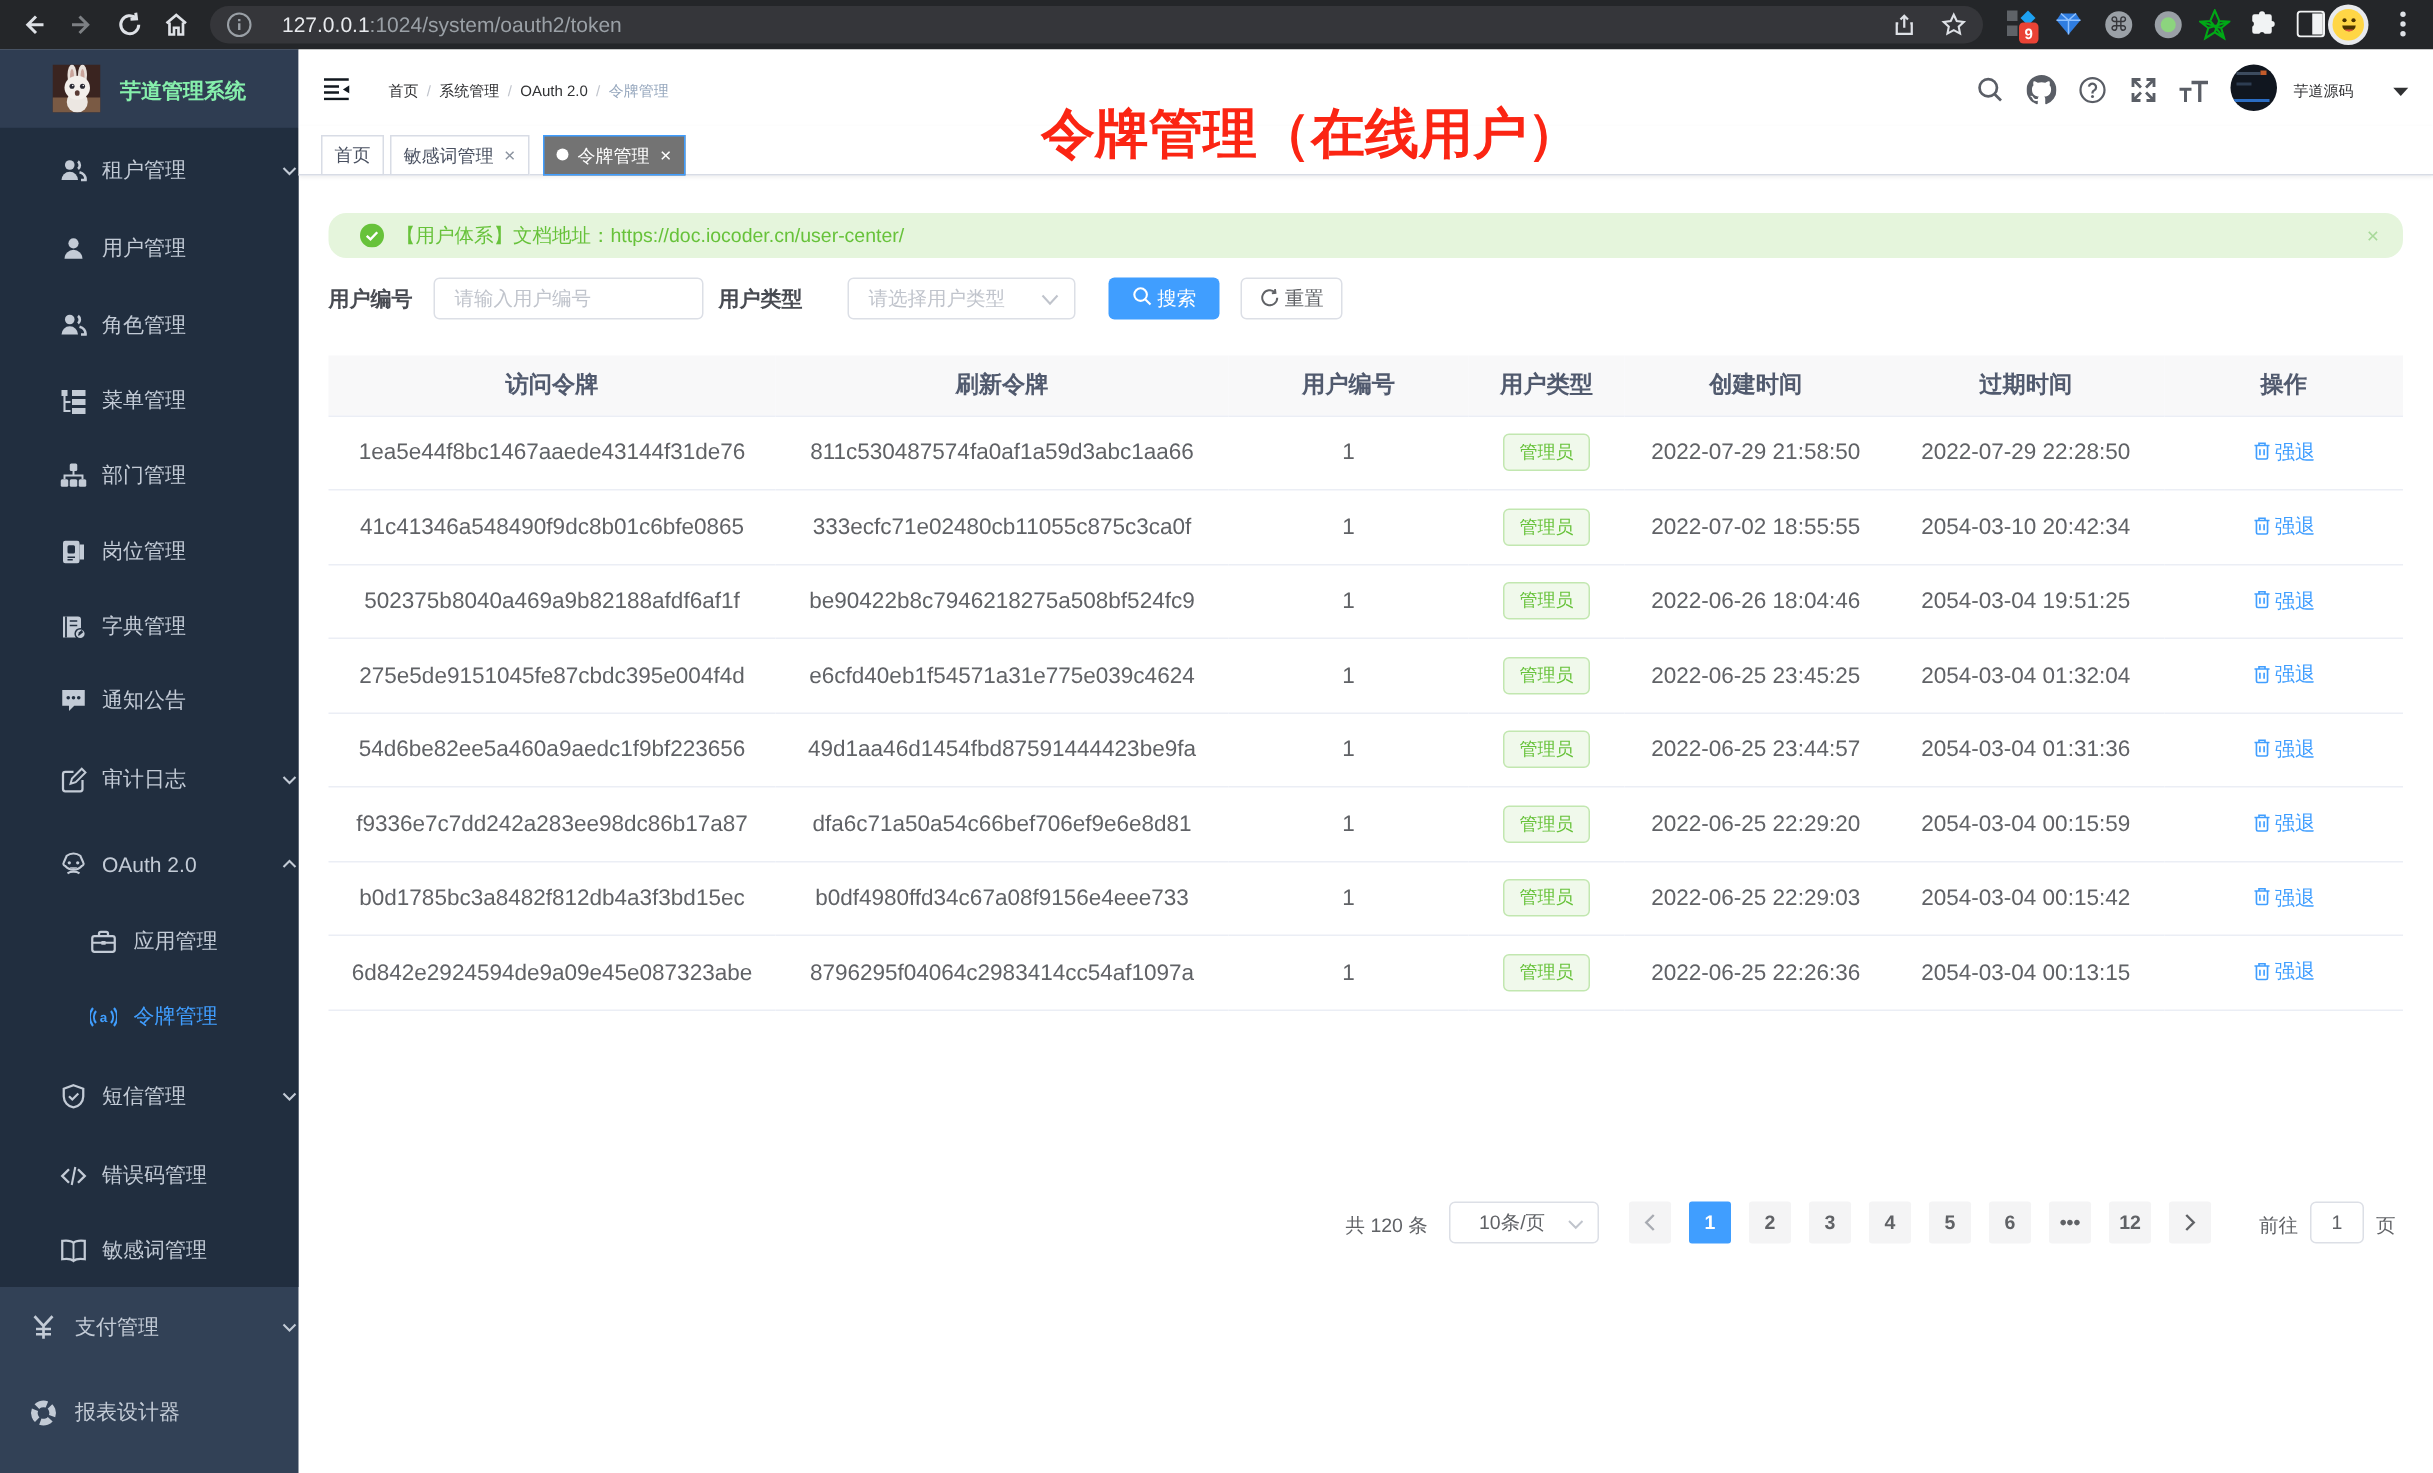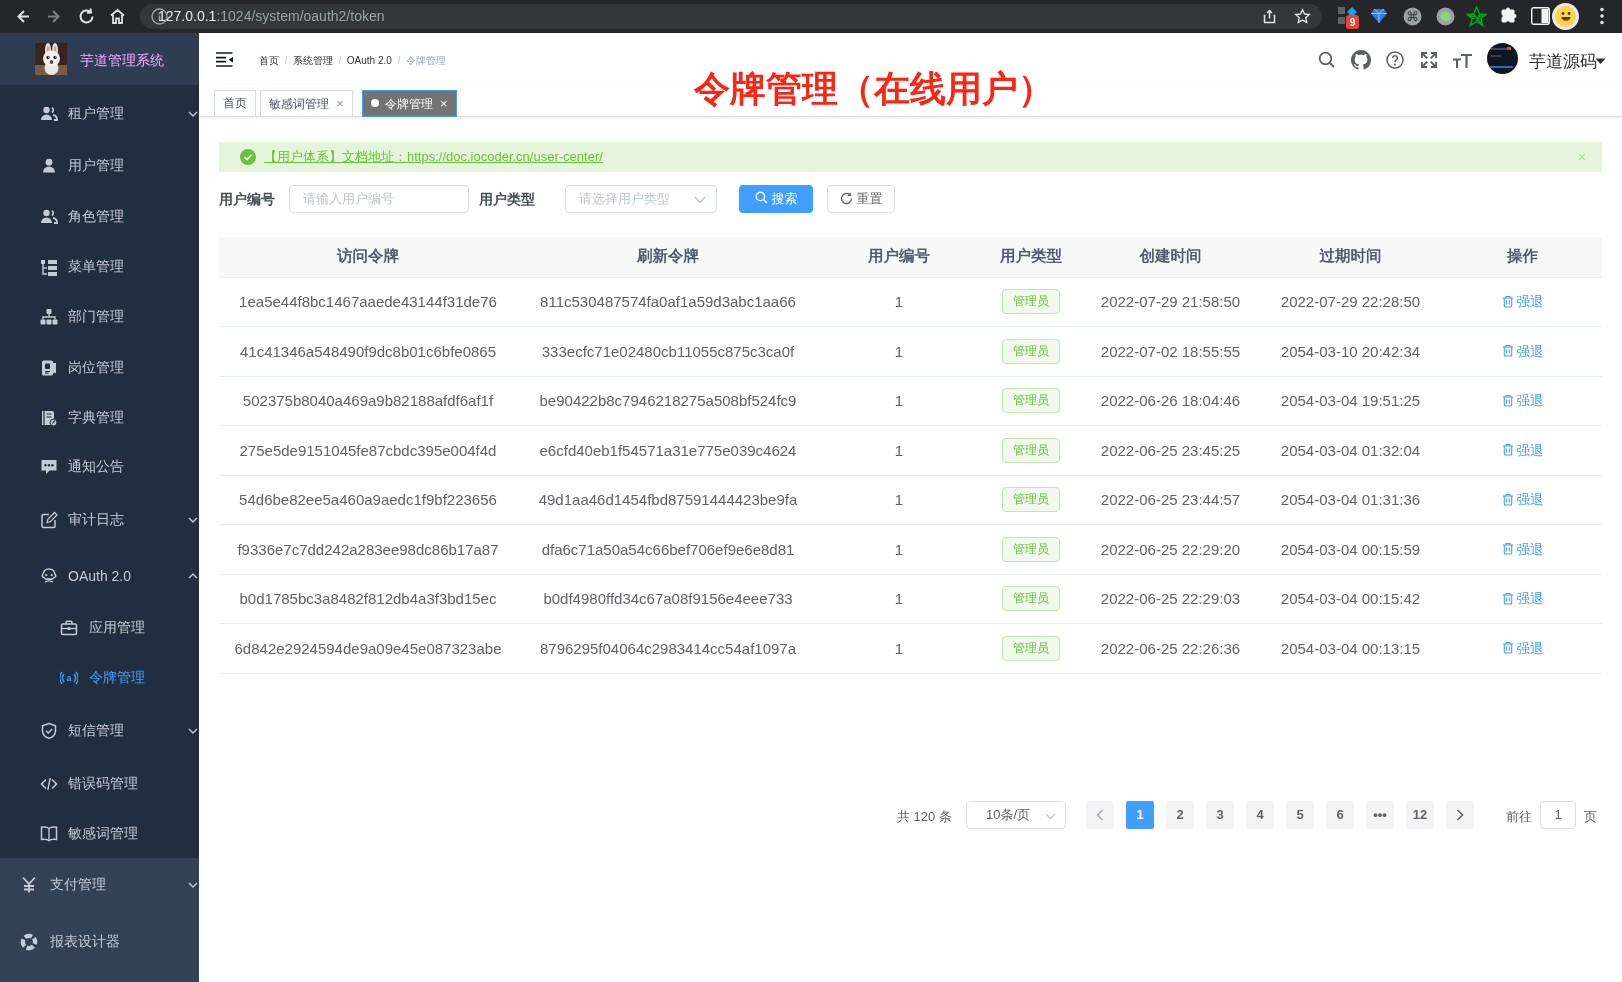--- a/index.html
+++ b/index.html
@@ -8,21 +8,21 @@
 
 
 #chrome { position:absolute; left:0; top:0; width:1622px; height:33px; background:#242629; }
 #chrome svg.nav { position:absolute; top:7px; }
 #pill { position:absolute; left:140px; top:4px; width:1182px; height:25px;
   background:#35363a; border-radius:13px; color:#9aa0a6; font-size:14px; line-height:25px; }
 #pill .host { color:#e8eaed; }
 
 #sidebar { position:absolute; left:0; top:33px; width:199px; height:949px; background:#324156; }
 #logo { position:absolute; left:0; top:0; width:199px; height:52px; background:#2f3d52; }
-#logo .ttl { position:absolute; left:80px; top:19px; color:#f0abfc; font-size:14px; font-weight:normal; }
+#logo .ttl { position:absolute; left:80px; top:19px; color:#86efac; font-size:14px; font-weight:bold; }
 #submenubg { position:absolute; left:0; top:52px; width:199px; height:773px; background:#212e3f; }
 .mi { position:absolute; left:0; width:221px; height:40px; color:#c3cbd6; font-size:14px; }
 .mi .ic { position:absolute; top:50%; transform:translateY(-50%); width:18px; height:18px; }
 .mi .tx { position:absolute; top:50%; transform:translateY(-50%); }
 .mi .ar { position:absolute; right:22px; top:50%; transform:translateY(-50%); width:12px; height:12px; }
 .mi.active { color:#409eff; }
 
 
 #header { position:absolute; left:199px; top:33px; width:1423px; height:51px; background:#fff; }
 #tabbar { position:absolute; left:199px; top:84px; width:1423px; height:33px; background:#fff;
@@ -31,21 +31,21 @@
   background:#fff; border:1px solid #d8dce5; padding:0 8px; }
 .tab.on { background:#737373; color:#fff; border-color:#409eff; }
 .tab .dot { display:inline-block; width:8px; height:8px; border-radius:50%; background:#fff; margin-right:6px; position:relative; top:-1px;}
 .tab .x { margin-left:7px; font-size:13px; color:#8b939f; }
 .tab.on .x { color:#fff; }
 #redmark { position:absolute; left:694px; top:71px; color:#fb2513; font-size:36px; line-height:36px; font-weight:bold;
   letter-spacing:0px; white-space:nowrap; }
 
 
 #alert { position:absolute; left:219px; top:142px; width:1383px; height:30px; background:#e5f5dc;
-  border-radius:0; color:#67c23a; font-size:13px; line-height:30px;text-decoration:underline; }
+  border-radius:12px; color:#67c23a; font-size:13px; line-height:30px; }
 #alert .link { color:#67c23a; }
 #alert .x { position:absolute; right:16px; top:0; color:#a8d99a; font-size:14px; }
 
 
 #form { position:absolute; left:199px; top:185px; width:1423px; height:40px; }
 .flabel { position:absolute; top:6px; font-size:14px; font-weight:bold; color:#484b52; }
 .fctl { position:absolute; top:0; height:28px; border:1px solid #dcdfe6; border-radius:4px; background:#fff;
   font-size:13px; color:#c0c4cc; line-height:26px; padding-left:13px; }
 .btn { position:absolute; top:0; height:28px; border-radius:4px; font-size:13px; line-height:28px; text-align:center; }
 .btn.primary { background:#409eff; color:#fff;font-family:Liberation Serif, serif; }
@@ -81,21 +81,21 @@
       <path d="M15.5 9.5 a6 6 0 1 1 -1.8-4.3 M13.5 1.5 l0.5 4 -4 .3" stroke="#dee1e6" stroke-width="2" fill="none"></path>
     </svg>
   <svg class="nav" style="left:108px" width="19" height="19" viewBox="0 0 19 19">
       <path d="M3 8.5 L9.5 3 L16 8.5 M5 8 V16 H8 V11.5 H11 V16 H14 V8" stroke="#dee1e6" stroke-width="1.8" fill="none"></path>
     </svg>
   <div id="pill">
     <svg style="position:absolute;left:11px;top:4px" width="17" height="17" viewBox="0 0 17 17">
         <circle cx="8.5" cy="8.5" r="7.5" stroke="#9aa0a6" stroke-width="1.4" fill="none"></circle>
         <path d="M8.5 7.5 V12 M8.5 4.6 V6.2" stroke="#9aa0a6" stroke-width="1.6"></path>
       </svg>
-    <span style="margin-left:18px"><span class="host">127.0.0.1</span>:1024/system/oauth2/token</span>
+    <span style="margin-left:48px"><span class="host">127.0.0.1</span>:1024/system/oauth2/token</span>
     <svg style="position:absolute;right:44px;top:4px" width="17" height="17" viewBox="0 0 17 17">
         <path d="M6 5 L8.5 2.5 L11 5 M8.5 2.8 V10.5 M4.5 7.5 H3.5 V14.5 H13.5 V7.5 H12.5" stroke="#dee1e6" stroke-width="1.5" fill="none"></path>
       </svg>
     <svg style="position:absolute;right:11px;top:4px" width="17" height="17" viewBox="0 0 17 17">
         <path d="M8.5 1.8 L10.5 6 L15.2 6.6 L11.8 9.8 L12.7 14.4 L8.5 12.1 L4.3 14.4 L5.2 9.8 L1.8 6.6 L6.5 6 Z" stroke="#dee1e6" stroke-width="1.4" fill="none"></path>
       </svg>
   </div>
   <svg class="nav" style="left:1338px;top:6px" width="22" height="24" viewBox="0 0 22 24">
       <rect x="0" y="1" width="7" height="7" fill="#5f6368"></rect>
       <rect x="0" y="11" width="7" height="7" fill="#5f6368"></rect>
@@ -345,21 +345,21 @@
   <svg style="position:absolute;left:1253px;top:18px" width="22" height="18" viewBox="0 0 22 18">
       <path d="M9 4 H20 M14.5 4 V17" stroke="#5a5e66" stroke-width="2.2"></path>
       <path d="M1 8.5 H9 M5 8.5 V17" stroke="#5a5e66" stroke-width="2"></path>
     </svg>
   <div style="position:absolute;left:1288px;top:10px;width:31px;height:31px;border-radius:50%;background:#10161f;overflow:hidden">
     <div style="position:absolute;left:4px;top:5px;width:16px;height:2px;background:#3c4b5e"></div>
     <div style="position:absolute;left:4px;top:12px;width:10px;height:2px;background:#2d3d52"></div>
     <div style="position:absolute;left:2px;top:23px;width:24px;height:2px;background:#2a6cc2"></div>
     <div style="position:absolute;left:20px;top:4px;width:4px;height:3px;background:#c25b2a"></div>
   </div>
-  <div style="position:absolute;left:1330px;top:28px;transform:translateY(-50%);font-size:17px;color:#303133">芋道源码</div>
+  <div style="position:absolute;left:1330px;top:28px;transform:translateY(-50%);font-size:10px;color:#303133">芋道源码</div>
   <svg style="position:absolute;left:1396px;top:25px" width="11" height="7" viewBox="0 0 11 7">
       <path d="M0.5 0.5 L5.5 6 L10.5 0.5 Z" fill="#303133"></path>
     </svg>
 </div>
 <div id="tabbar">
   <div class="tab" style="left:15px;">首页</div>
   <div class="tab" style="left:61px;">敏感词管理<span class="x">×</span></div>
   <div class="tab on" style="left:163px;"><span class="dot"></span>令牌管理<span class="x">×</span></div>
 </div>
 <div id="redmark">令牌管理（在线用户）</div>

